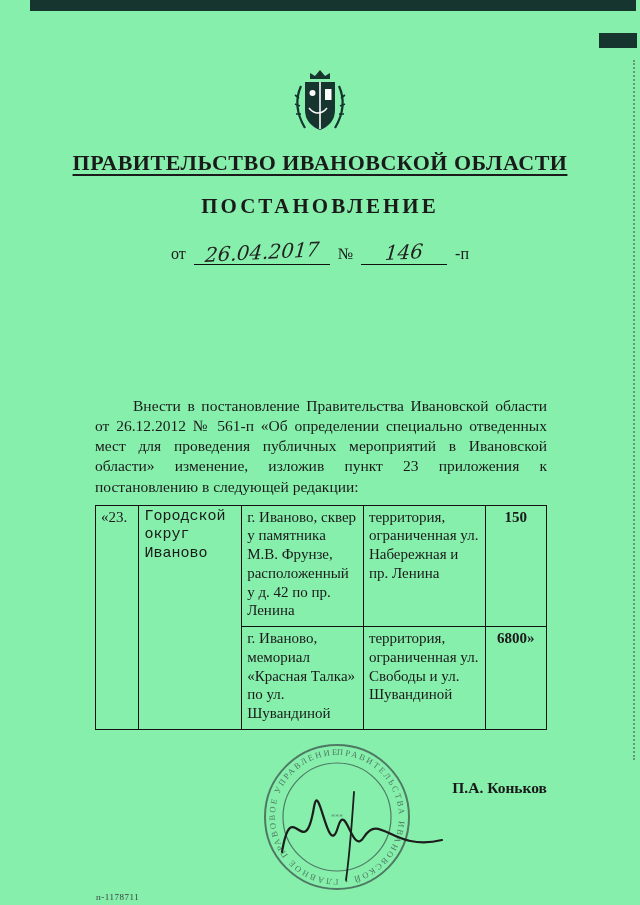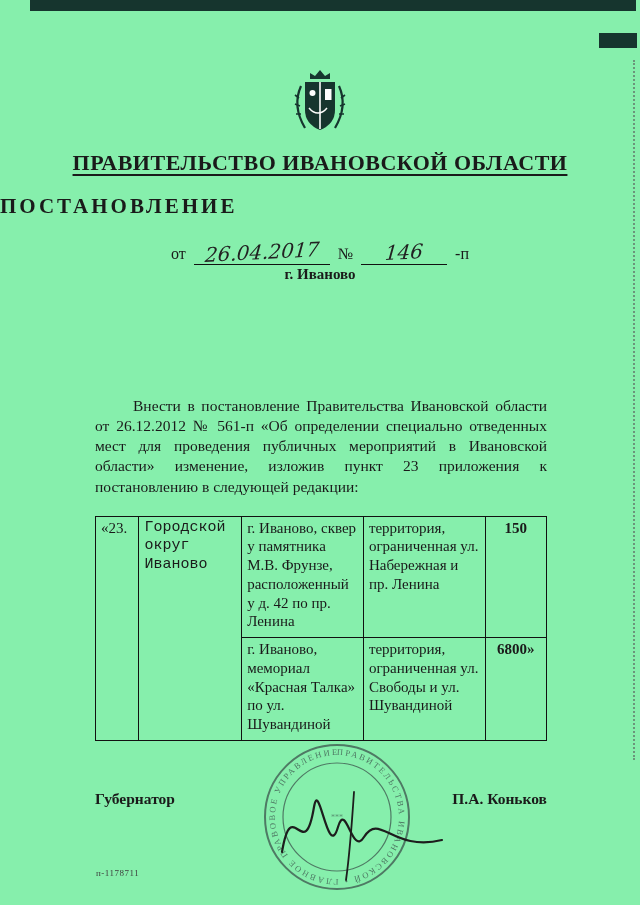--- a/index.html
+++ b/index.html
@@ -22,21 +22,21 @@
   .emblem{position:absolute;top:68px;left:50%;transform:translateX(-50%);}
 
   
   .org-title{
     position:absolute;top:150px;left:0;width:100%;
     text-align:center;font-weight:bold;font-size:22px;letter-spacing:.5px;
     text-decoration:underline;text-underline-offset:4px;
   }
   .doc-type{
     position:absolute;top:194px;left:0;width:100%;
-    text-align:left;font-weight:bold;font-size:21px;letter-spacing:3px;
+    text-align:center;font-weight:bold;font-size:21px;letter-spacing:3px;
   }
 
   .dateline{
     position:absolute;top:240px;left:0;width:100%;
     text-align:center;font-size:16px;
   }
   .blank{display:inline-block;border-bottom:1.5px solid #111;min-width:120px;padding:0 8px;margin:0 4px;text-align:center;}
   .blank.short{min-width:70px;}
   .hand{
     display:inline-block;font-style:italic;font-size:20px;
@@ -47,32 +47,32 @@
   .city{position:absolute;top:266px;left:0;width:100%;text-align:center;font-size:15px;font-weight:bold;}
 
   .subject{
     position:absolute;top:293px;left:75px;width:490px;
     text-align:center;font-weight:bold;font-size:15.5px;line-height:1.3;
   }
 
   .content{position:absolute;top:396px;left:95px;width:452px;font-size:15.5px;line-height:1.3;}
   .content p{margin:0 0 2px 0;text-indent:38px;text-align:justify;}
 
-  table.main{border-collapse:collapse;width:100%;margin-top:19px;font-size:15px;line-height:1.25;}
+  table.main{border-collapse:collapse;width:100%;margin-top:8px;font-size:15px;line-height:1.25;}
   table.main td{border:1.2px solid #111;vertical-align:top;padding:2px 5px 6px 5px;}
   td.num{text-align:left;width:36px;}
   td.cap{text-align:center;width:58px;font-weight:bold;}
   td.c2{width:98px;font-family:Liberation Mono, monospace;}
   td.c3{width:116px;}
   td.c4{width:124px;}
 
   .sign-row{margin-top:48px;display:flex;justify-content:space-between;align-items:flex-start;font-weight:bold;font-size:15.5px;line-height:1.35;}
   .sign-right{align-self:flex-end;padding-bottom:2px;text-align:center;}
 
-  .footer-code{position:absolute;left:96px;top:868px;font-size:9px;color:#3c3c3c;letter-spacing:.5px;}
+  .footer-code{position:absolute;left:96px;top:892px;font-size:9px;color:#3c3c3c;letter-spacing:.5px;}
 
   .stamp-wrap{position:absolute;left:242px;top:732px;width:210px;height:170px;pointer-events:none;}
   .stamp-wrap svg{position:absolute;left:0;top:0;}
 </style>
 </head>
 <body>
 
 <div class="page">
 
   <div class="topbar"></div>
@@ -98,21 +98,20 @@
   <div class="org-title">ПРАВИТЕЛЬСТВО ИВАНОВСКОЙ ОБЛАСТИ</div>
   <div class="doc-type">ПОСТАНОВЛЕНИЕ</div>
 
   <div class="dateline">
     <span>от</span>
     <span class="blank"><span class="hand">26.04.2017</span></span>
     <span>№</span>
     <span class="blank short"><span class="hand">146</span></span>
     <span>-п</span>
   </div>
-  <div class="city">г. Иваново</div>
 
 
   <div class="content">
     <p>Внести в постановление Правительства Ивановской области от 26.12.2012 № 561-п «Об определении специально отведенных мест для проведения публичных мероприятий в Ивановской области» изменение, изложив пункт 23 приложения к постановлению в следующей редакции:</p>
 
     <table class="main">
       <tbody>
           <tr>
         <td class="num" rowspan="2">«23.</td>
         <td class="c2" rowspan="2">Городской округ Иваново</td>
@@ -123,21 +122,20 @@
       <tr>
         <td class="c3">г. Иваново, мемориал «Красная Талка» по ул. Шувандиной</td>
         <td class="c4">территория, ограниченная ул. Свободы и ул. Шувандиной</td>
         <td class="cap">6800»</td>
       </tr>
     </tbody>
       </table>
 
     <div class="sign-row">
       <div>
-        <div>Губернатор</div>
       </div>
       <div class="sign-right">П.А. Коньков</div>
     </div>
   </div>
 
   <div class="stamp-wrap">
     <svg width="210" height="170" viewBox="0 0 210 170">
       <g opacity="0.75" stroke="#3c534c" fill="none">
         <circle cx="95" cy="85" r="72" stroke-width="2"></circle>
         <circle cx="95" cy="85" r="54" stroke-width="1.2"></circle>

